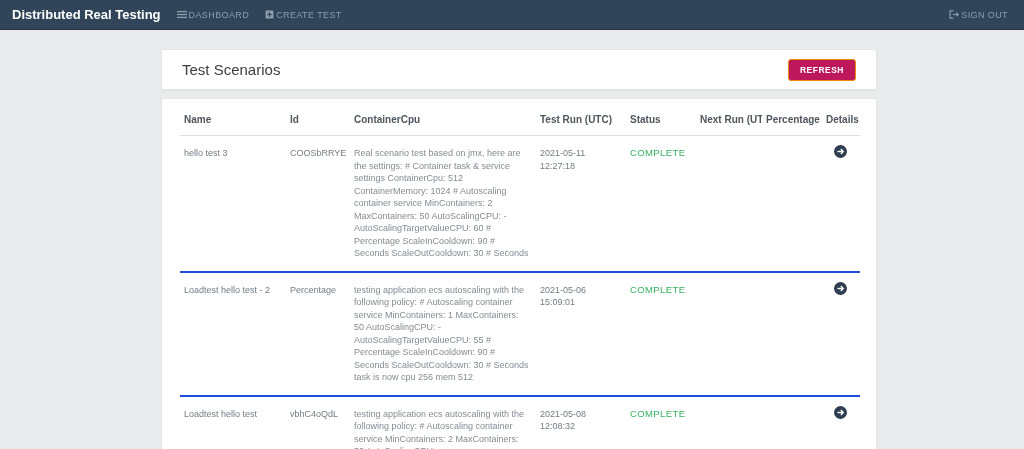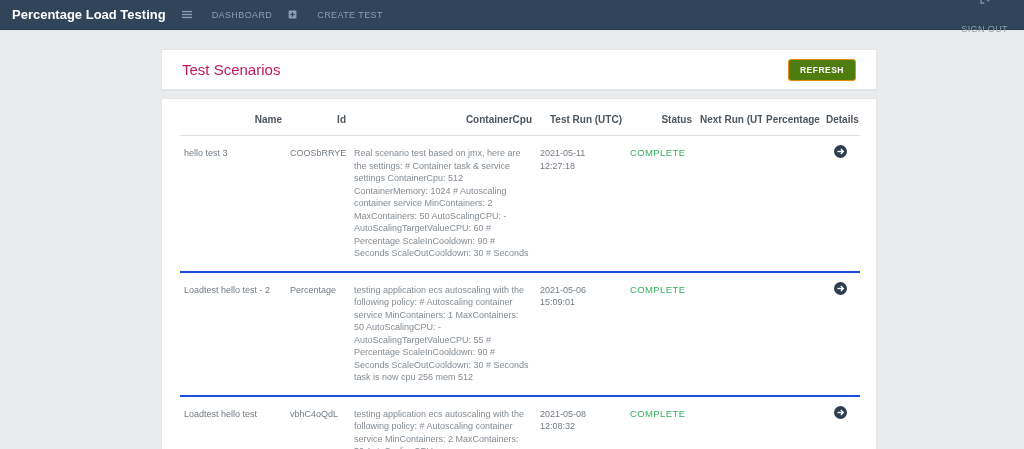--- a/index.html
+++ b/index.html
@@ -21,29 +21,29 @@
   .brand {
     color: #ffffff;
     font-size: 13px;
     font-weight: bold;
     margin-right: 16px;
     cursor: default;
   }
   .nav-item {
     display: flex;
     align-items: center;
-    gap: 20px;
+    gap: 2px;
     color: #8d9dac;
     font-size: 9px;
     letter-spacing: 0.4px;
     margin-right: 16px;
     cursor: pointer;
     text-transform: uppercase;
   }
-  .nav-right { margin-left: auto; margin-right: 4px; flex-direction: column; }
+  .nav-right { margin-left: auto; margin-right: 4px; }
   .nav-icon { display: inline-flex; align-items: center; }
 
   
   .container {
     width: 716px;
     margin-left: 161px;
   }
   .card {
     background: #ffffff;
     border: 1px solid #e3e6e9;
@@ -52,24 +52,24 @@
   .header-card {
     margin-top: 19px;
     height: 41px;
     display: flex;
     align-items: center;
     justify-content: space-between;
     padding: 0 20px;
   }
   .page-title {
     font-size: 15px;
-    color: #be185d;
+    color: #404040;
   }
   .refresh-btn {
-    background: #4d7c0f;
+    background: #be185d;
     border: 1px solid #e98b06;
     color: #ffffff;
     font-family: "Liberation Sans", sans-serif;
     font-size: 8.5px;
     font-weight: bold;
     letter-spacing: 0.5px;
     padding: 5px 11px;
     border-radius: 3px;
     cursor: pointer;
   }
@@ -87,21 +87,21 @@
   col.c-name { width: 106px; }
   col.c-id { width: 64px; }
   col.c-desc { width: 186px; }
   col.c-lastrun { width: 90px; }
   col.c-status { width: 70px; }
   col.c-nextrun { width: 66px; }
   col.c-recur { width: 60px; }
   col.c-details { width: 38px; }
 
   thead th {
-    text-align: right;
+    text-align: left;
     font-size: 10px;
     font-weight: bold;
     color: #4e565e;
     padding: 15px 4px 10px 4px;
     border-bottom: 1px solid #dde1e4;
     white-space: nowrap;
     overflow: hidden;
   }
   tbody td {
     vertical-align: top;
@@ -121,21 +121,21 @@
   .details-btn {
     display: inline-block;
     cursor: pointer;
     line-height: 0;
   }
 </style>
 </head>
 <body>
 
 <div class="navbar">
-  <span class="brand">Percentage Load Testing</span>
+  <span class="brand">Distributed Real Testing</span>
 
   <span class="nav-item">
     <span class="nav-icon">
       <svg width="10" height="9" viewBox="0 0 12 10">
           <g stroke="#8d9dac" stroke-width="1.6">
             <line x1="0" y1="1.5" x2="12" y2="1.5"></line>
             <line x1="0" y1="5" x2="12" y2="5"></line>
             <line x1="0" y1="8.5" x2="12" y2="8.5"></line>
           </g>
         </svg>

